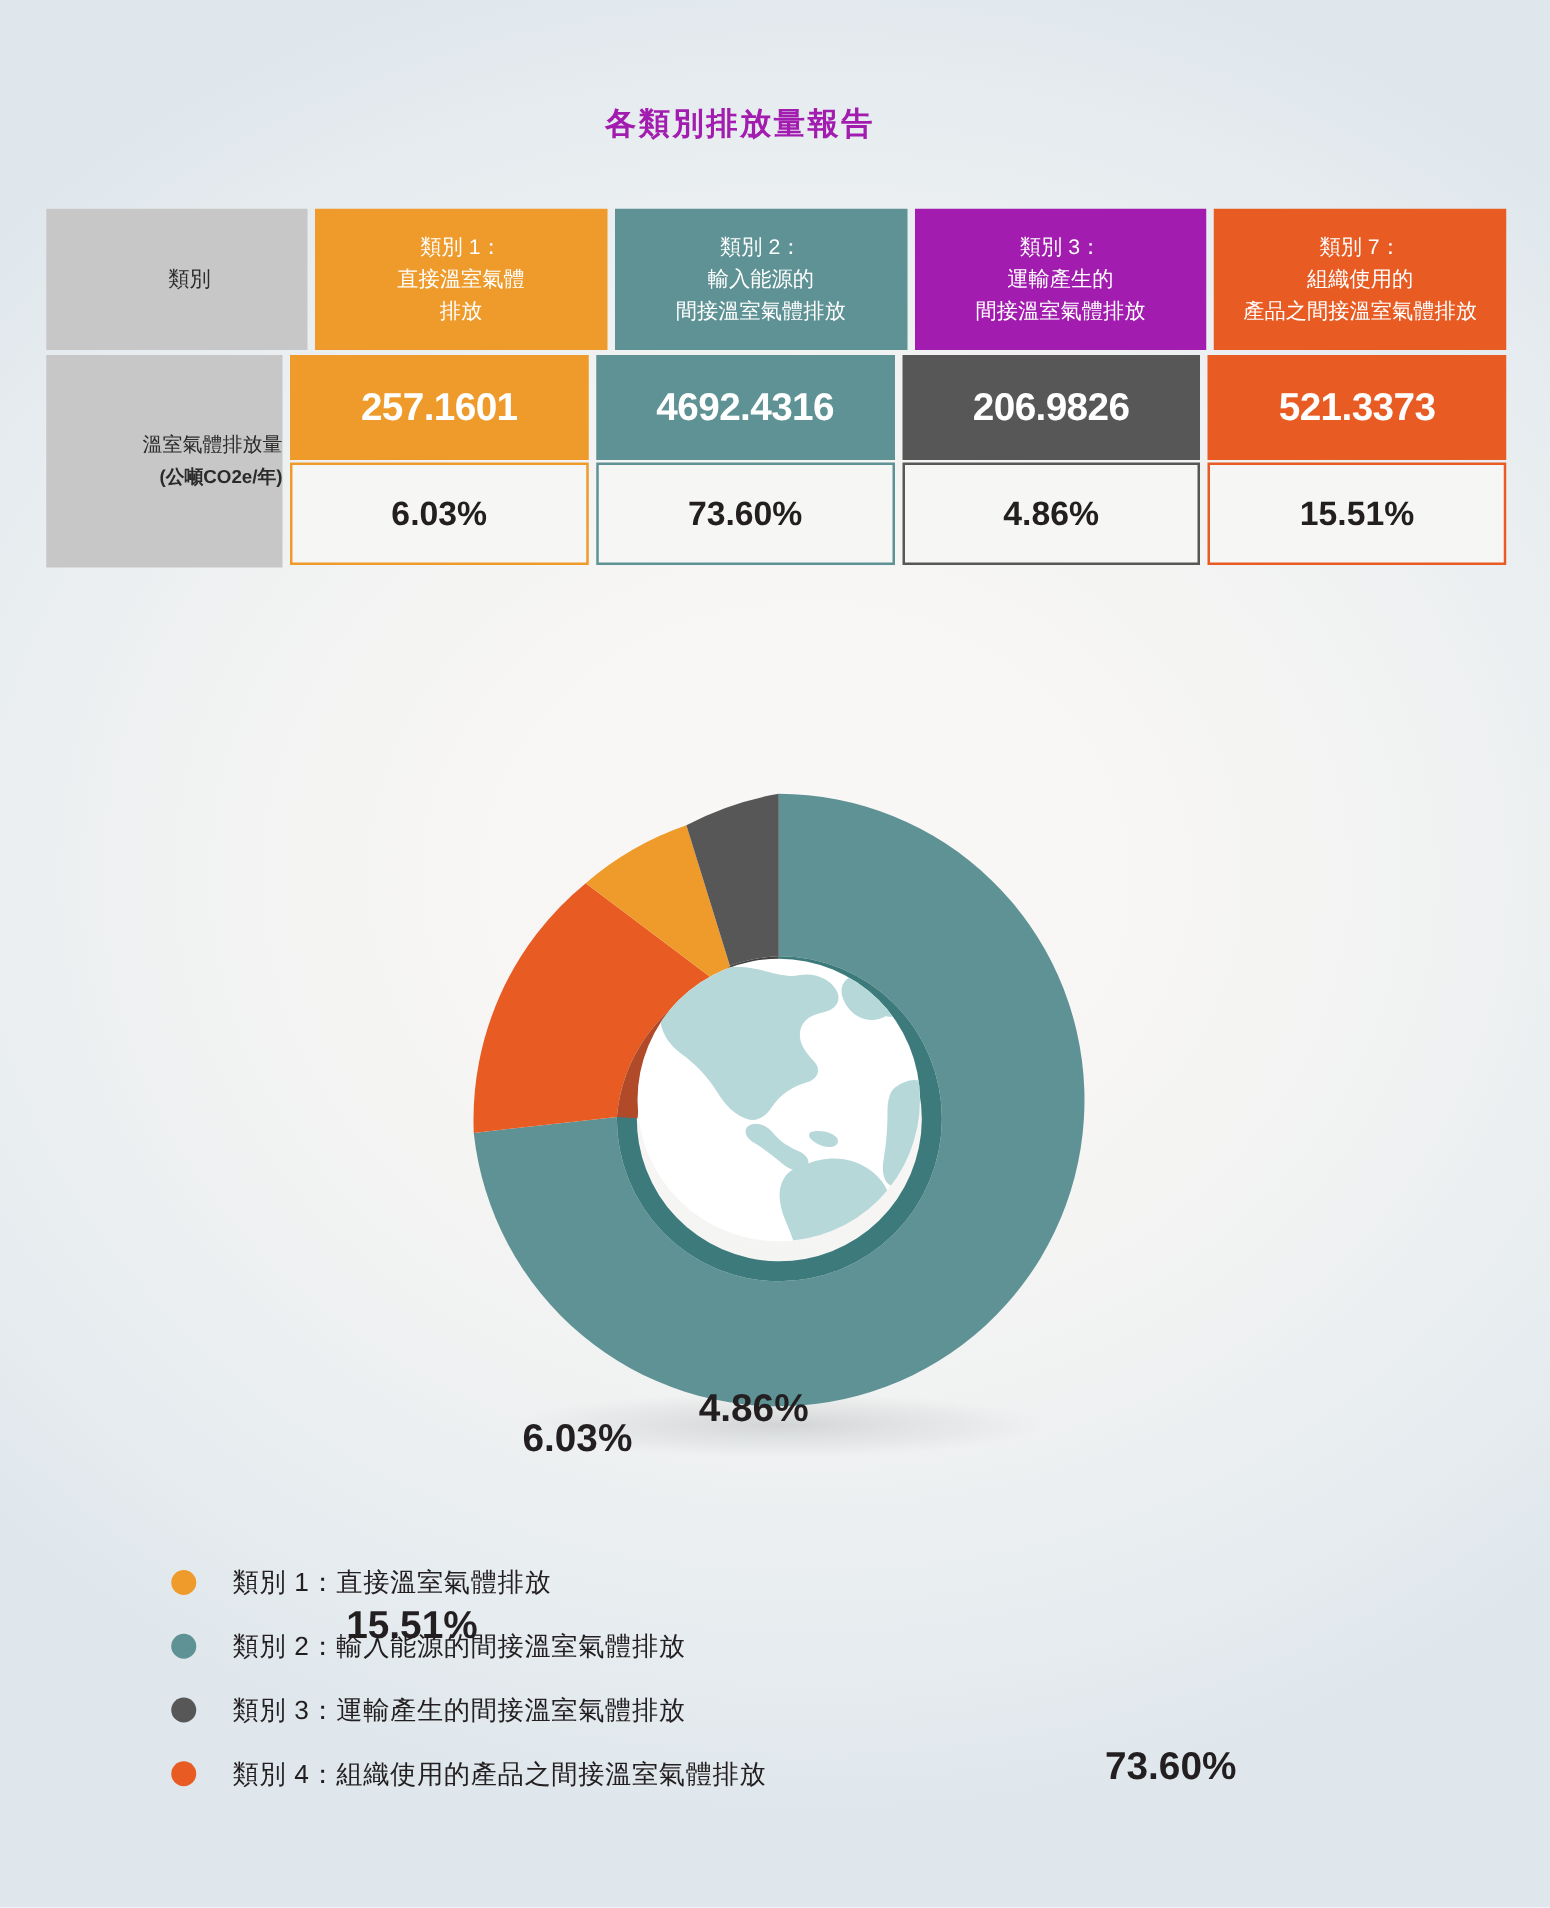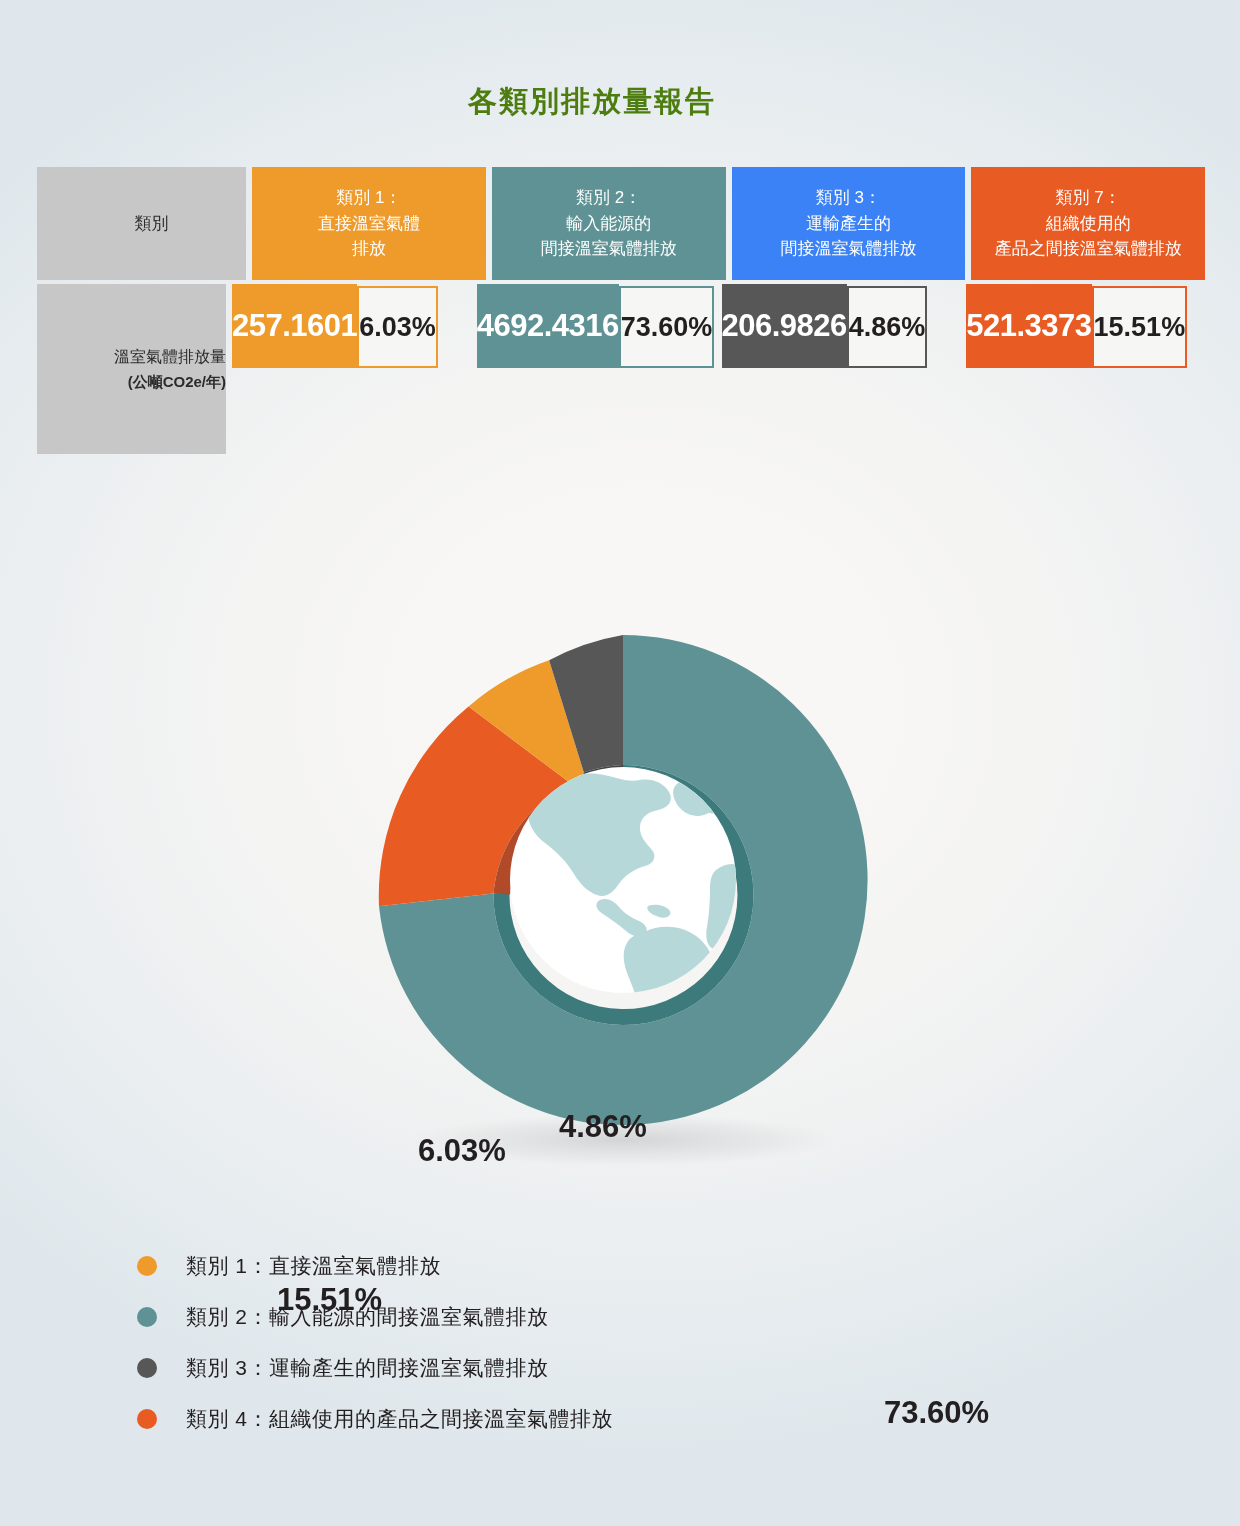--- a/index.html
+++ b/index.html
@@ -18,23 +18,23 @@
     -webkit-font-smoothing: antialiased;
   }
 
   
   .title {
     position: absolute;
     top: 82px;
     left: 0;
     width: 1184px;
     text-align: center;
-    font-size: 29px;
+    font-size: 25px;
     font-weight: bold;
-    color: #4d7c0f;
+    color: #a21caf;
     letter-spacing: 2px;
   }
 
   
   .table {
     position: absolute;
     left: 37px;
     top: 167px;
     width: 1168px;
   }
@@ -86,20 +86,21 @@
     color: #ffffff;
     font-size: 17px;
     line-height: 1.5;
     padding: 0 22px;
     box-sizing: border-box;
   }
 
   .value-stack {
     flex: 1 1 0;
     display: flex;
+    flex-direction: column;
     margin-top: 4px;
   }
   .value-cell {
     height: 84px;
     display: flex;
     align-items: center;
     justify-content: center;
     color: #ffffff;
     font-size: 31px;
     font-weight: bold;
@@ -190,21 +191,21 @@
 
     <div class="head-cell" style="background:#5F9294">
       <div>
         <div>類別 2：</div>
         <div>輸入能源的</div>
         <div>間接溫室氣體排放</div>
       </div>
     </div>
     <div class="col-gap"></div>
 
-    <div class="head-cell" style="background:#3b82f6">
+    <div class="head-cell" style="background:#a21caf">
       <div>
         <div>類別 3：</div>
         <div>運輸產生的</div>
         <div>間接溫室氣體排放</div>
       </div>
     </div>
     <div class="col-gap"></div>
 
     <div class="head-cell" style="background:#E85B23">
       <div>

